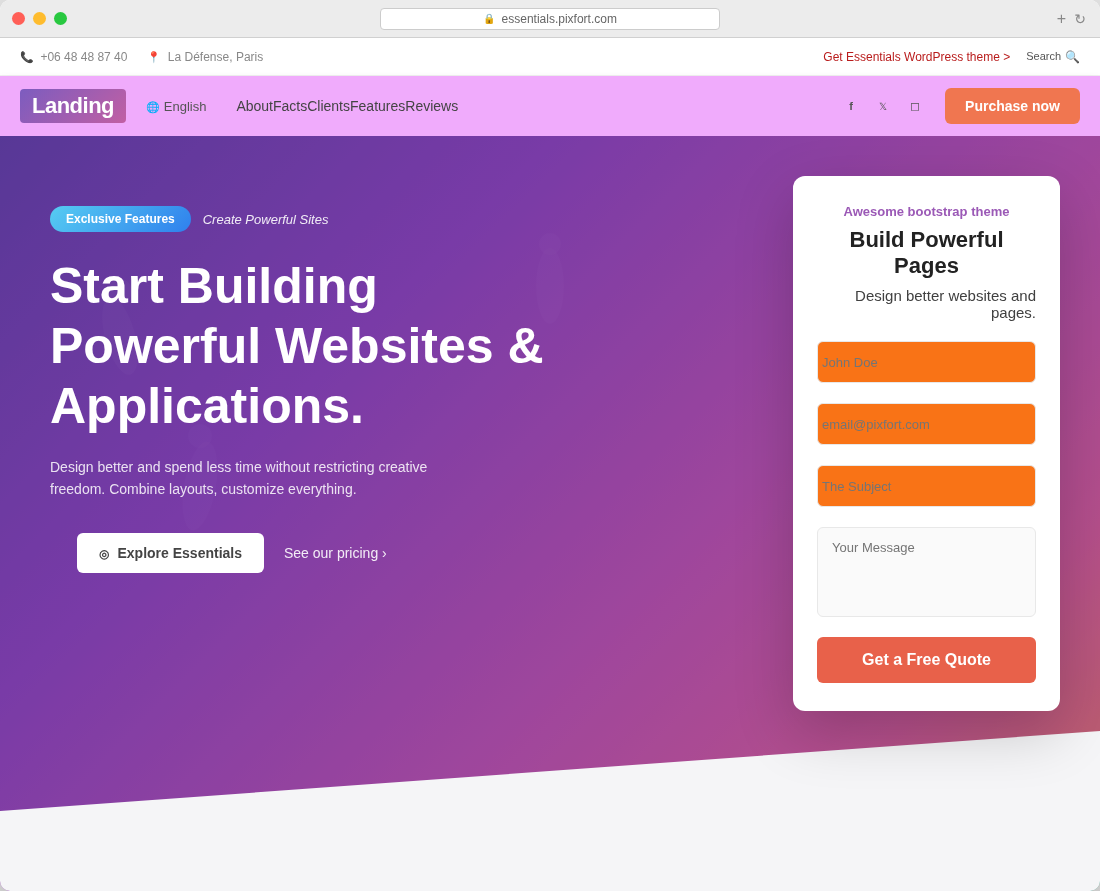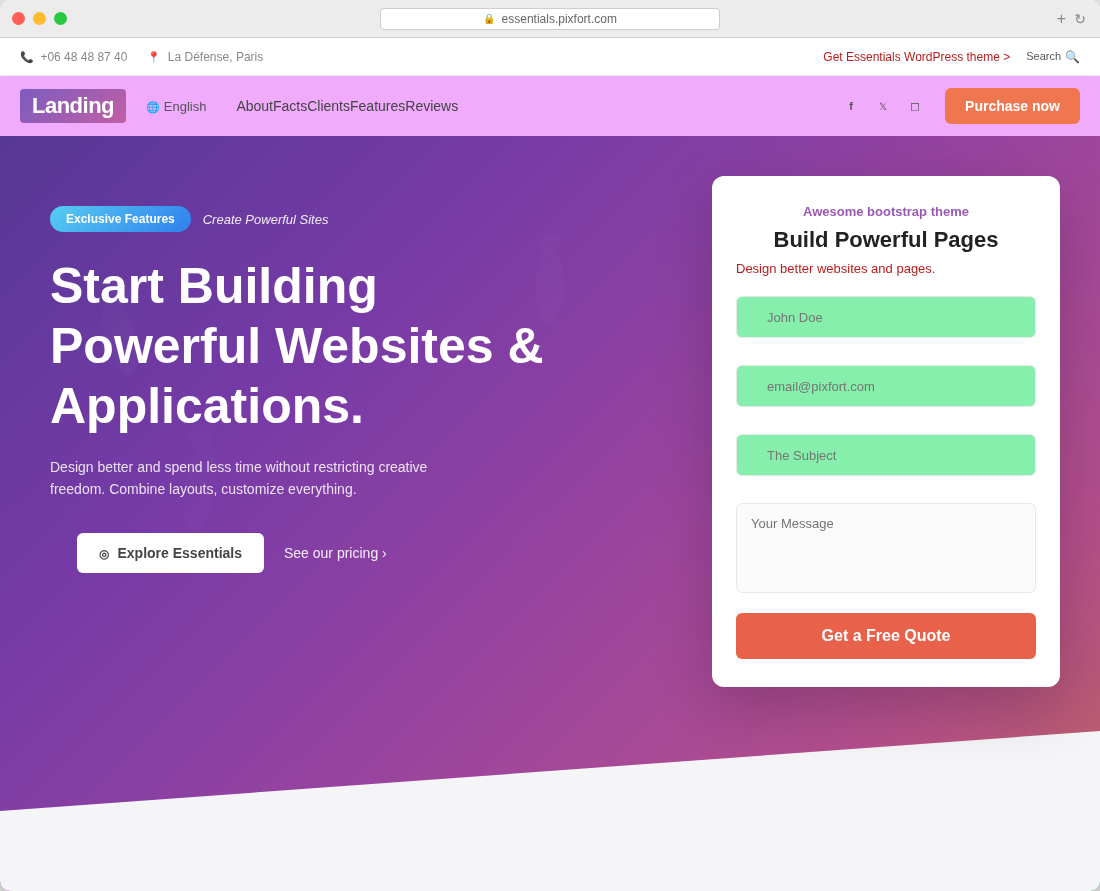--- a/index.html
+++ b/index.html
@@ -56,25 +56,25 @@
     .hero-badges { display: flex; align-items: center; gap: 12px; margin-bottom: 24px; }
     .badge-green { background: linear-gradient(135deg, #56ccf2, #2f80ed); color: #fff; padding: 6px 16px; border-radius: 20px; font-size: 12px; font-weight: 600; }
     .badge-text { color: rgba(255,255,255,0.9); font-size: 13px; font-style: italic; }
     .hero-title { font-size: 50px; font-weight: 800; color: #fff; line-height: 1.2; margin-bottom: 20px; max-width: 500px; }
     .hero-desc { font-size: 14px; color: rgba(255,255,255,0.85); line-height: 1.6; margin-bottom: 32px; max-width: 400px; }
     .hero-cta { display: flex; align-items: center; gap: 20px; padding-left: 27px; }
     .explore-btn { background: #fff; color: #444; border: none; padding: 12px 22px; border-radius: 6px; font-size: 14px; font-weight: 600; cursor: pointer; display: flex; align-items: center; gap: 8px; }
     .pricing-link { color: rgba(255,255,255,0.9); font-size: 14px; cursor: pointer; }
 
     
-    .form-card { width: 348px; background: #fff; border-radius: 12px; padding: 28px 24px; box-shadow: 0 20px 60px rgba(0,0,0,0.2); flex-shrink: 0; margin-top: 0; height: fit-content; }
+    .form-card { width: 267px; background: #fff; border-radius: 12px; padding: 28px 24px; box-shadow: 0 20px 60px rgba(0,0,0,0.2); flex-shrink: 0; margin-top: 0; height: fit-content; }
     .form-subtitle { color: #9b59b6; font-size: 13px; font-weight: 600; text-align: center; margin-bottom: 8px; }
     .form-title { font-size: 22px; font-weight: 800; color: #222; text-align: center; margin-bottom: 8px; }
-    .form-desc { font-size: 13px; color: #b91c1c; text-align: left; margin-bottom: 20px; }
-    .form-field { width: 100%; height: 42px; border: 1px solid #e8e8e8; border-radius: 6px; padding: 0 30px; font-size: 13px; color: #444; background: #86efac; margin-bottom: 27px; outline: none; }
+    .form-desc { font-size: 15px; color: #404040; text-align: right; margin-bottom: 20px; }
+    .form-field { width: 100%; height: 42px; border: 1px solid #e8e8e8; border-radius: 6px; padding: 0 4px; font-size: 13px; color: #444; background: #f97316; margin-bottom: 20px; outline: none; }
     .form-textarea { width: 100%; height: 90px; border: 1px solid #e8e8e8; border-radius: 6px; padding: 12px 14px; font-size: 13px; color: #444; background: #fafafa; margin-bottom: 16px; outline: none; resize: none; font-family: inherit; }
     .form-submit { width: 100%; height: 46px; background: #e8614a; color: #fff; border: none; border-radius: 6px; font-size: 16px; font-weight: 700; cursor: pointer; }
 
     
     .icon-phone::before { content: '📞'; font-size: 11px; }
     .icon-location::before { content: '📍'; font-size: 11px; }
     .icon-globe::before { content: '🌐'; font-size: 11px; }
     .icon-search::before { content: '🔍'; font-size: 12px; }
     .icon-compass::before { content: '◎'; font-size: 12px; }
     .icon-facebook::before { content: 'f'; font-weight: 700; }

